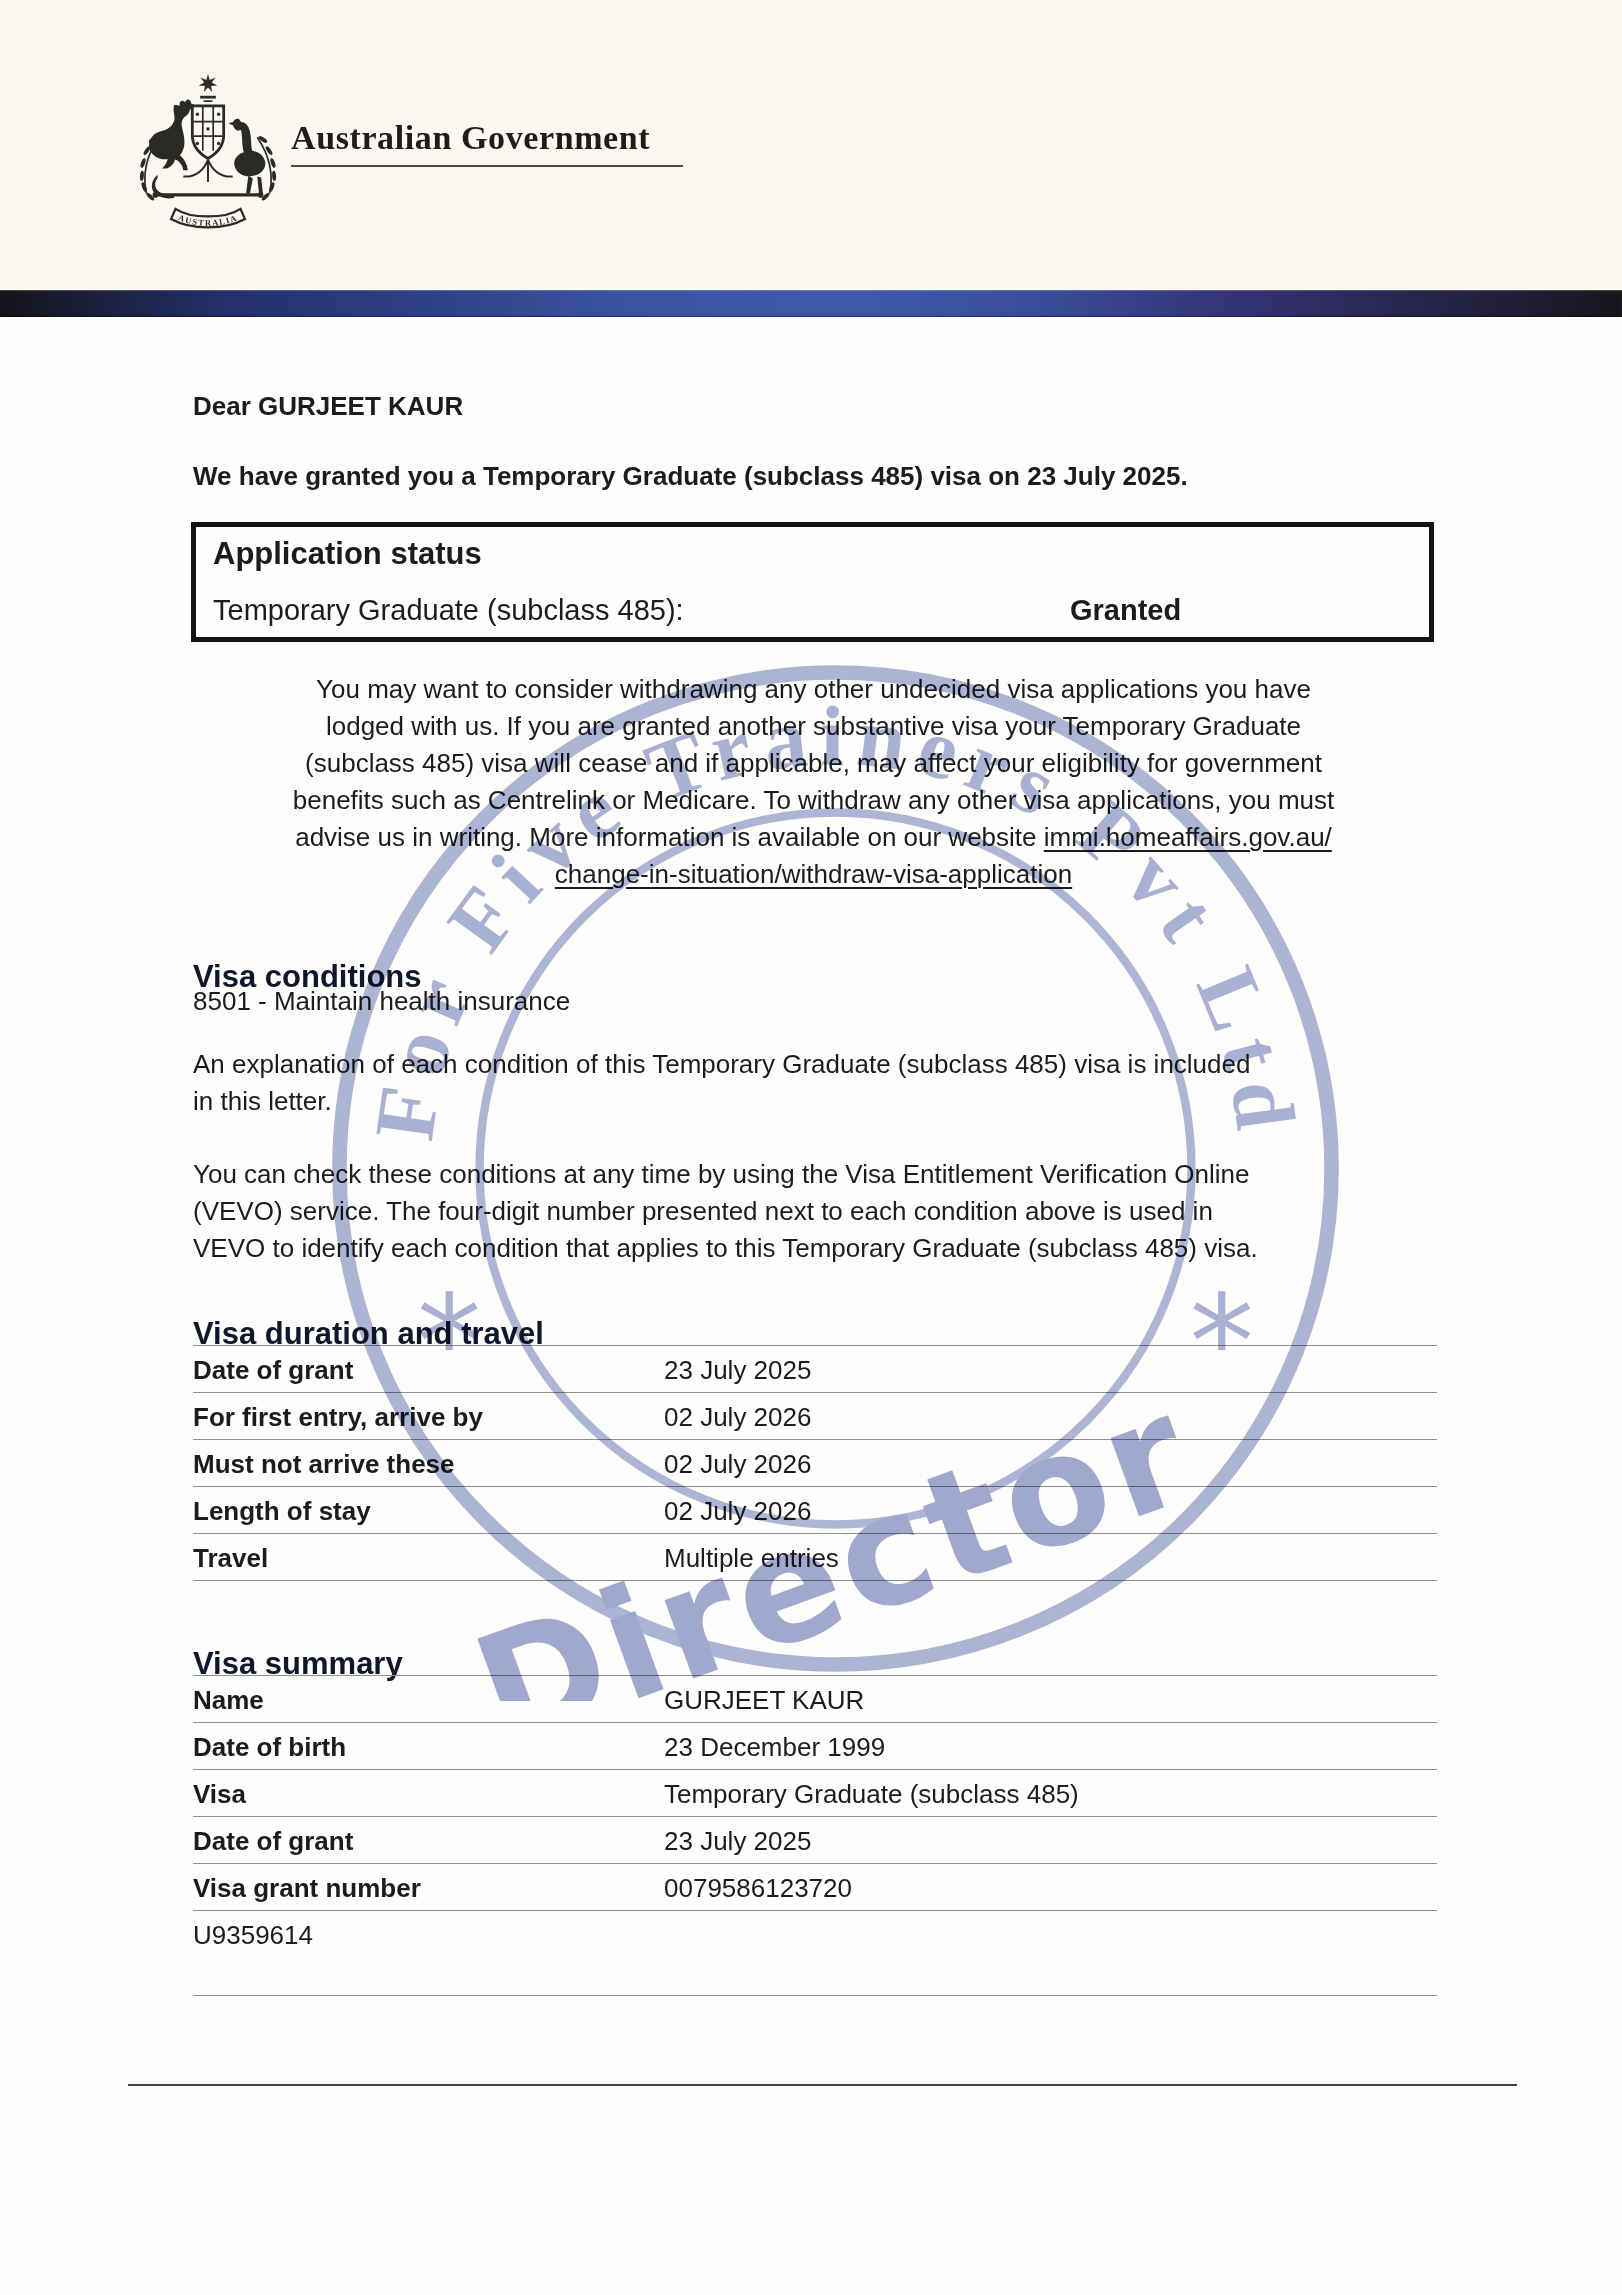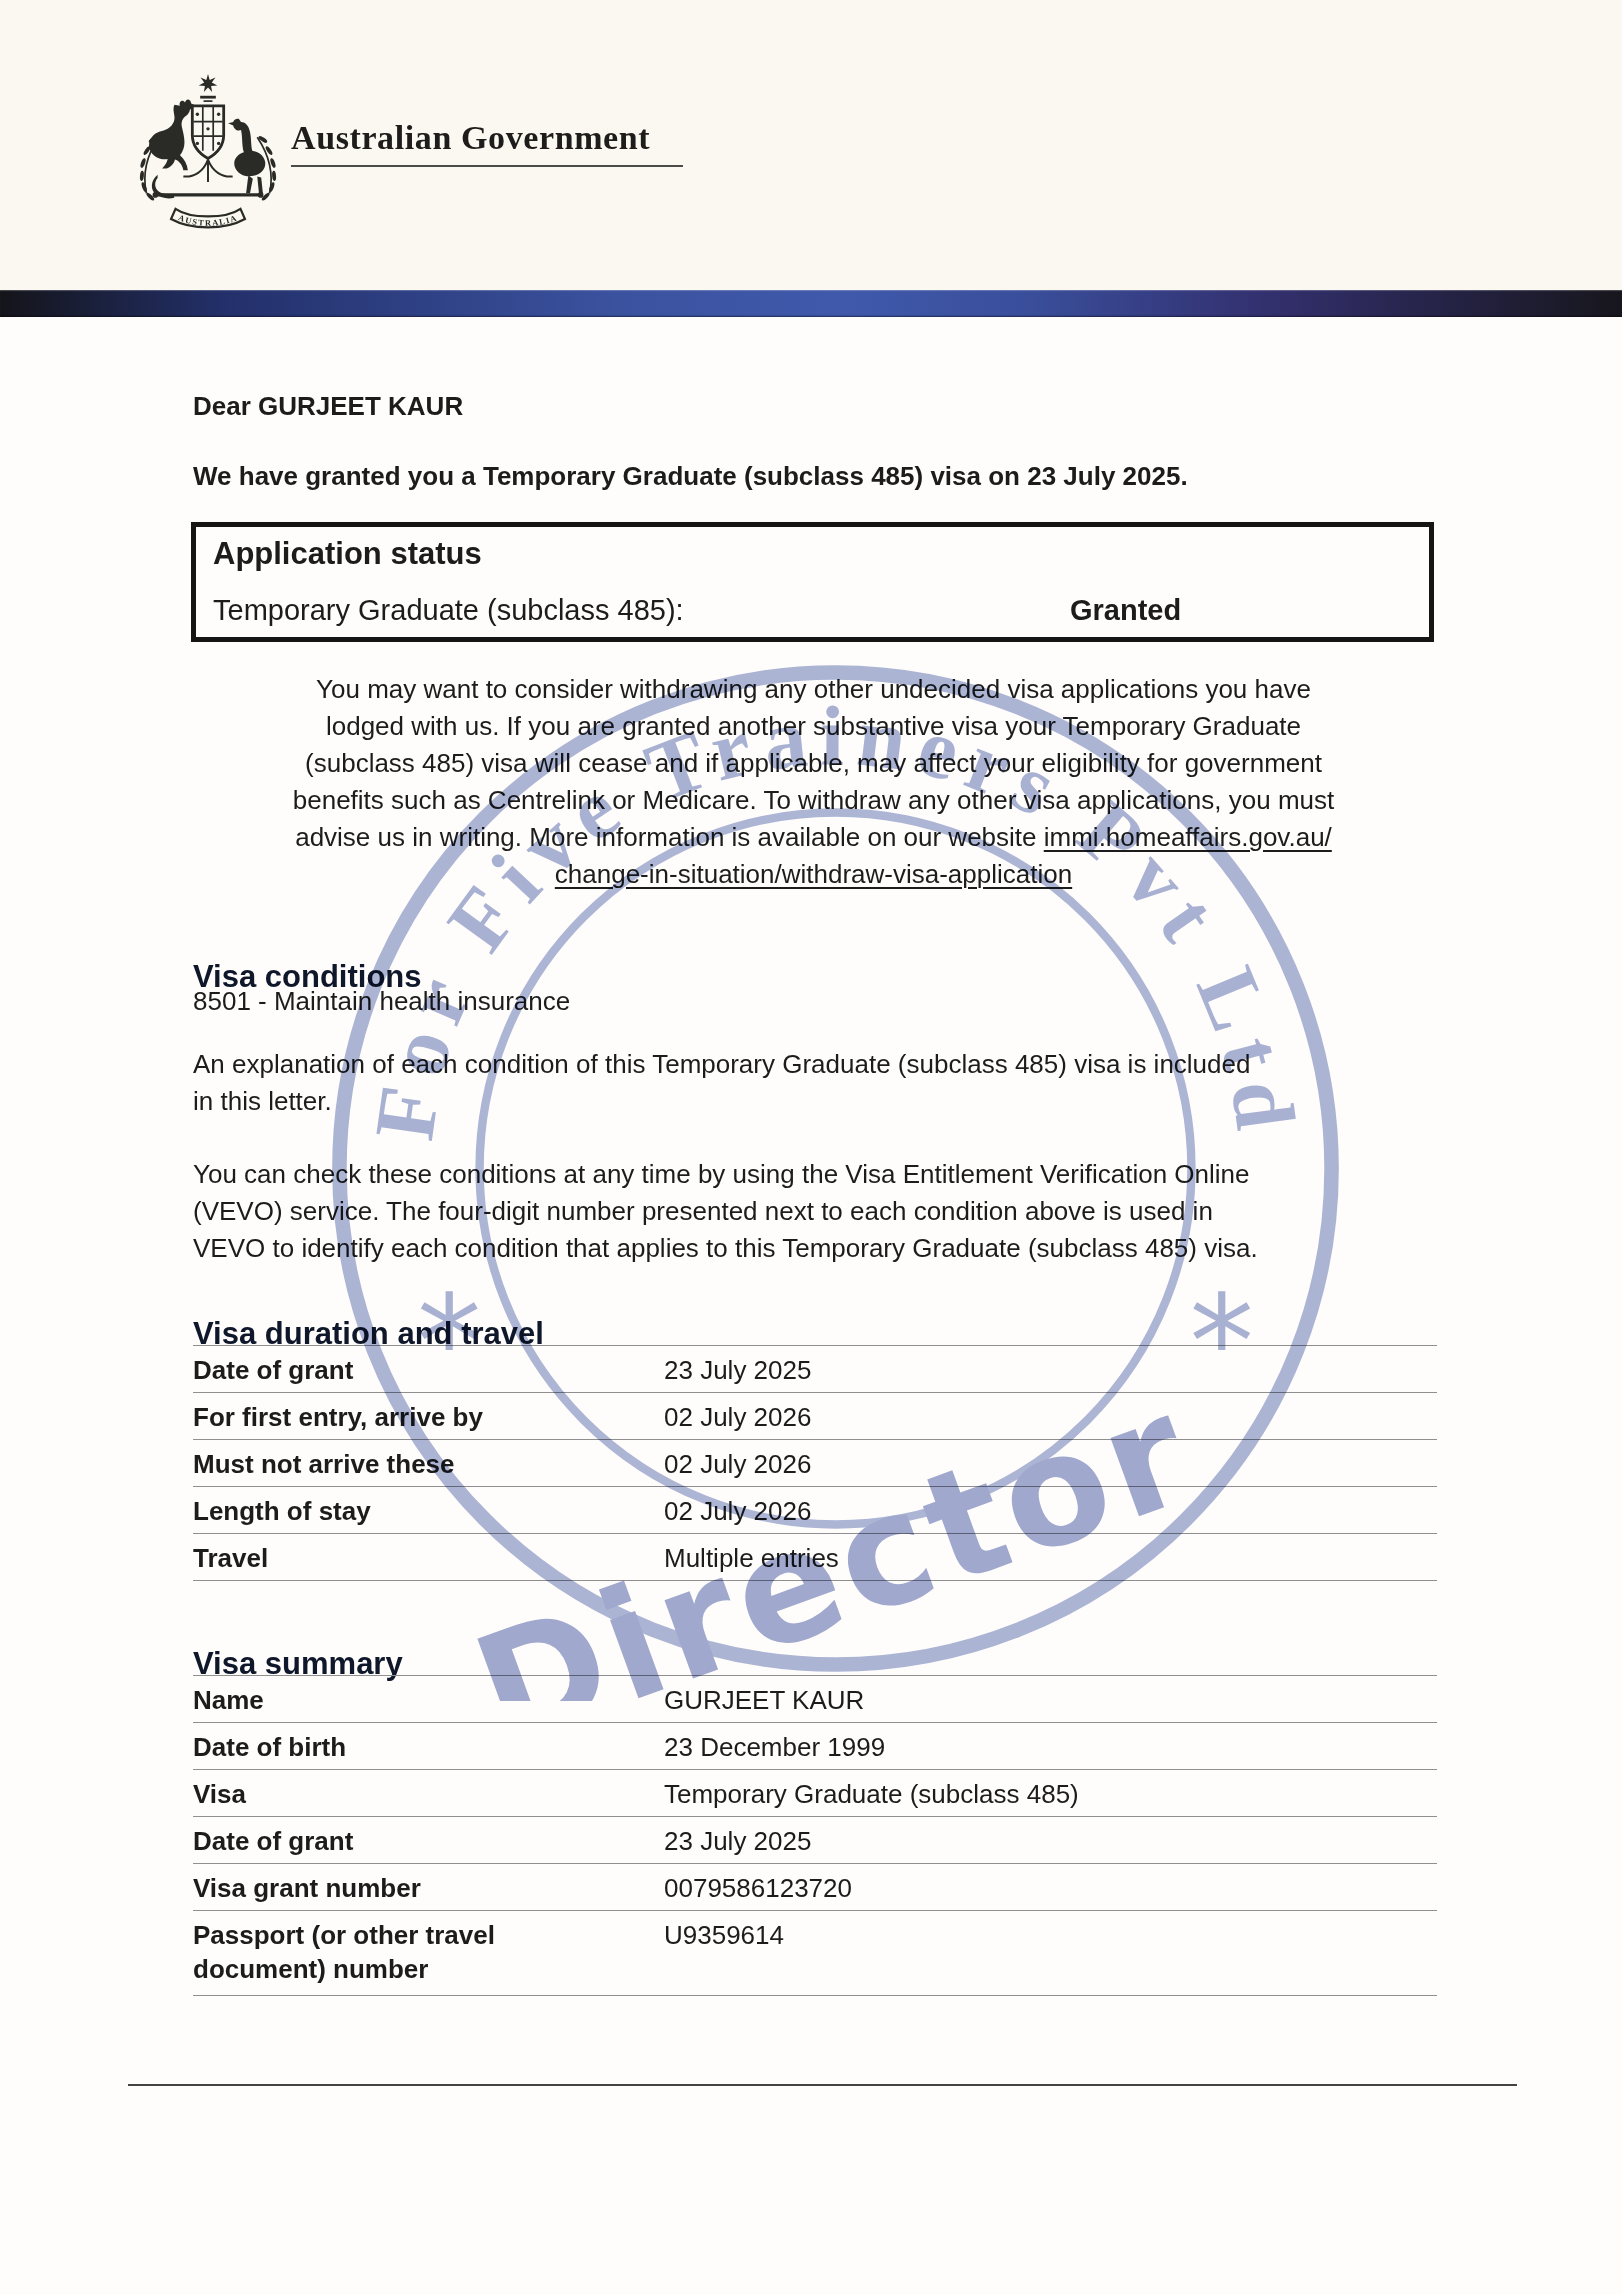--- a/index.html
+++ b/index.html
@@ -205,21 +205,20 @@
     </div>
     <div class="trow">
       <div class="tlabel">Date of grant</div>
       <div class="tvalue">23 July 2025</div>
     </div>
     <div class="trow">
       <div class="tlabel">Visa grant number</div>
       <div class="tvalue">0079586123720</div>
     </div>
     <div class="trow" style="min-height:85px;">
-      <div class="tlabel" style="max-width:359px;">Passport (or other travel document) number</div>
       <div class="tvalue">U9359614</div>
     </div>
   </div>
 
   <div class="footer-rule"></div>
 
   <svg class="stamp" viewBox="0 0 1900 1900">
     <circle cx="950" cy="950" r="885" fill="none" stroke="#99a4cf" stroke-width="26"></circle>
     <circle cx="950" cy="950" r="635" fill="none" stroke="#9aa5d0" stroke-width="15"></circle>
     <path id="stamp-arc" d="M297.5,1254 A720,720 0 1 1 1602.5,1254" fill="none"></path>

